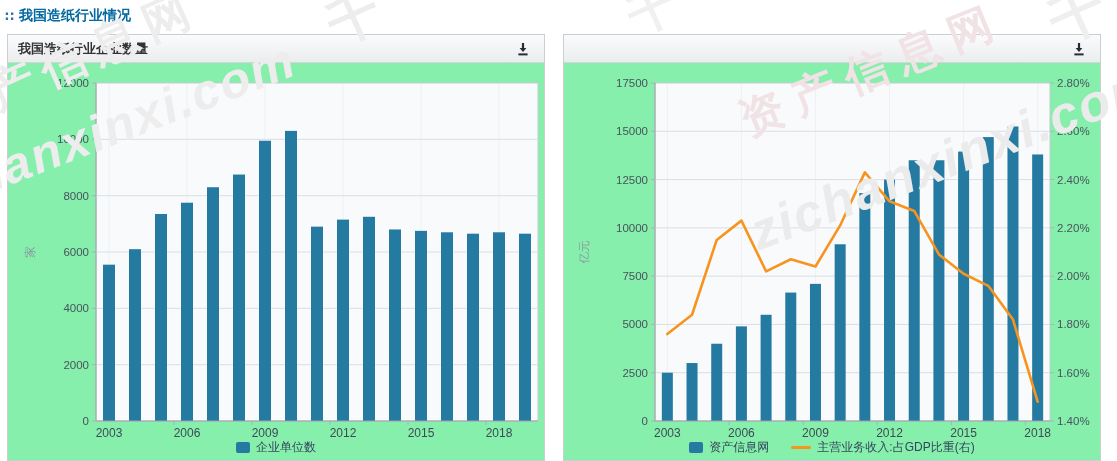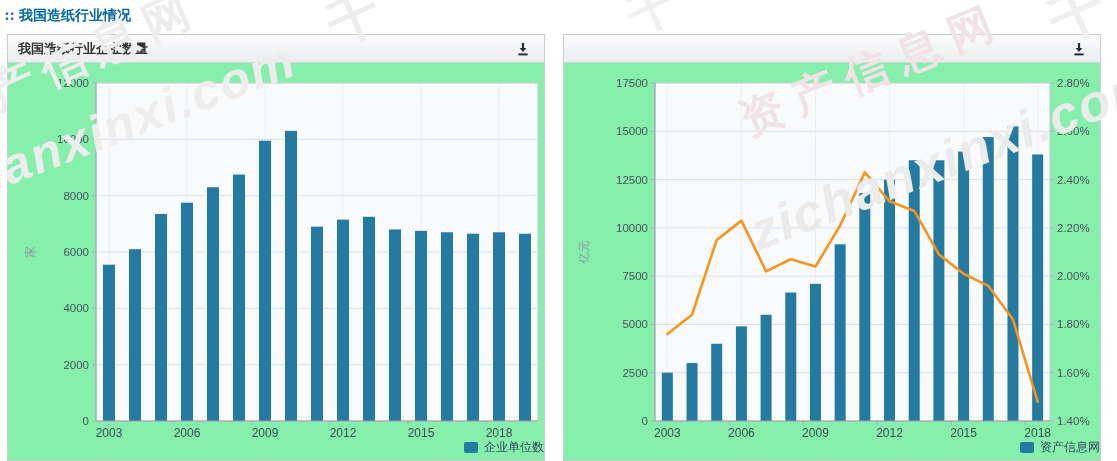--- a/index.html
+++ b/index.html
@@ -17,21 +17,21 @@
   .panel-right { left:563px; }
   .panel-header { height:28px; display:flex; align-items:center; padding:0 10px;
                   background:linear-gradient(#fbfbfc,#ebedef); border-bottom:1px solid #d2d6da; }
   .panel-title { font-size:13px; font-weight:bold; color:#333; }
   .dl-btn { margin-left:auto; width:22px; height:20px; border:none; background:transparent;
             cursor:pointer; display:flex; align-items:center; justify-content:center; padding:0; }
   .panel-body { position:relative; height:398px; }
   svg.chart { position:absolute; left:0; top:0; }
 
   .legend { position:absolute; left:0; top:376px; width:100%; display:flex;
-            justify-content:flex-end; gap:22px; }
+            justify-content:center; gap:22px; }
   .legend-item { display:flex; align-items:center; gap:6px; font-size:12px; color:#33475c; cursor:pointer; }
   .sw-bar { width:14px; height:11px; border-radius:2px; display:inline-block; }
   .sw-line { width:20px; height:3px; border-radius:2px; display:inline-block; }
 
   .watermark-layer { position:absolute; inset:0; pointer-events:none; z-index:6; overflow:hidden; }
   .wm { position:absolute; white-space:nowrap; transform-origin:left center; font-weight:bold; line-height:1; }
 </style>
 </head>
 <body>
 
@@ -209,20 +209,24 @@
           <polyline points="103.34375,271.0857142857143 128.03125,251.77142857142852 152.71875,176.92857142857144 177.40625,157.61428571428567 202.09375,208.3142857142857 226.78125,196.24285714285716 251.46875,203.48571428571427 276.15625,162.44285714285712 300.84375,109.32857142857134 325.53125,138.29999999999995 350.21875,147.95714285714283 374.90625,191.4142857142857 399.59375,210.72857142857146 424.28125,222.79999999999998 448.96875,256.59999999999997 473.65625,338.68571428571425" fill="none" stroke="#f7941e" stroke-width="2.6" stroke-linejoin="round" stroke-linecap="round"></polyline>
           <line x1="91" y1="20" x2="91" y2="358" stroke="#99a1a9"></line>
           <line x1="91" y1="358" x2="486" y2="358" stroke="#99a1a9"></line>
           <text x="24" y="189" text-anchor="middle" fill="#8d97a3" font-size="11.5" transform="rotate(-90 24 189)">亿元</text>
         </svg>
       <div class="legend">
         <div class="legend-item">
           <span class="sw-bar" style="background-color: rgb(37, 122, 162);"></span>
           <span>资产信息网</span>
         </div>
+        <div class="legend-item">
+          <span class="sw-line" style="background-color: rgb(247, 148, 30);"></span>
+          <span>主营业务收入:占GDP比重(右)</span>
+        </div>
       </div>
     </div>
   </section>
 
   <div class="watermark-layer" id="wm-layer">
       <div class="wm" style="left: -60px; top: 95px; font-size: 46px; color: rgb(237, 237, 238); letter-spacing: 10px; font-style: normal; transform: rotate(-24deg);">资产信息网</div>
       <div class="wm" style="left: -95px; top: 182px; font-size: 50px; color: rgb(237, 237, 238); letter-spacing: 2px; font-style: italic; transform: rotate(-21deg);">zichanxinxi.com</div>
       <div class="wm" style="left: 330px; top: 2px; font-size: 52px; color: rgb(237, 237, 238); letter-spacing: 0px; font-style: normal; transform: rotate(-24deg);">千</div>
       <div class="wm" style="left: 630px; top: -4px; font-size: 48px; color: rgb(240, 240, 241); letter-spacing: 0px; font-style: normal; transform: rotate(-24deg);">千</div>
       <div class="wm" style="left: 742px; top: 100px; font-size: 44px; color: rgb(241, 227, 229); letter-spacing: 12px; font-style: normal; transform: rotate(-22deg);">资产信息网</div>

